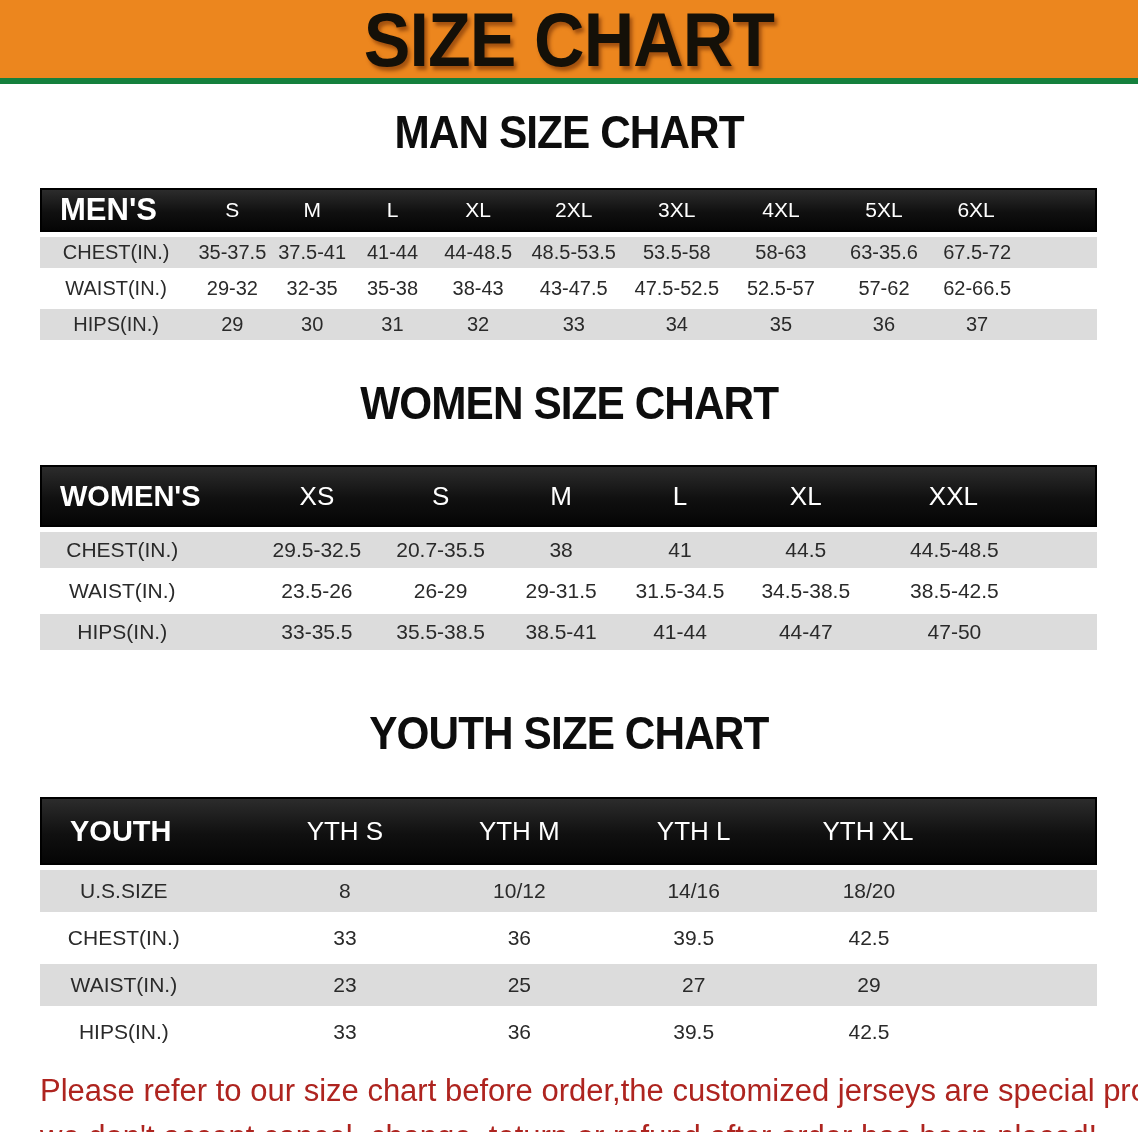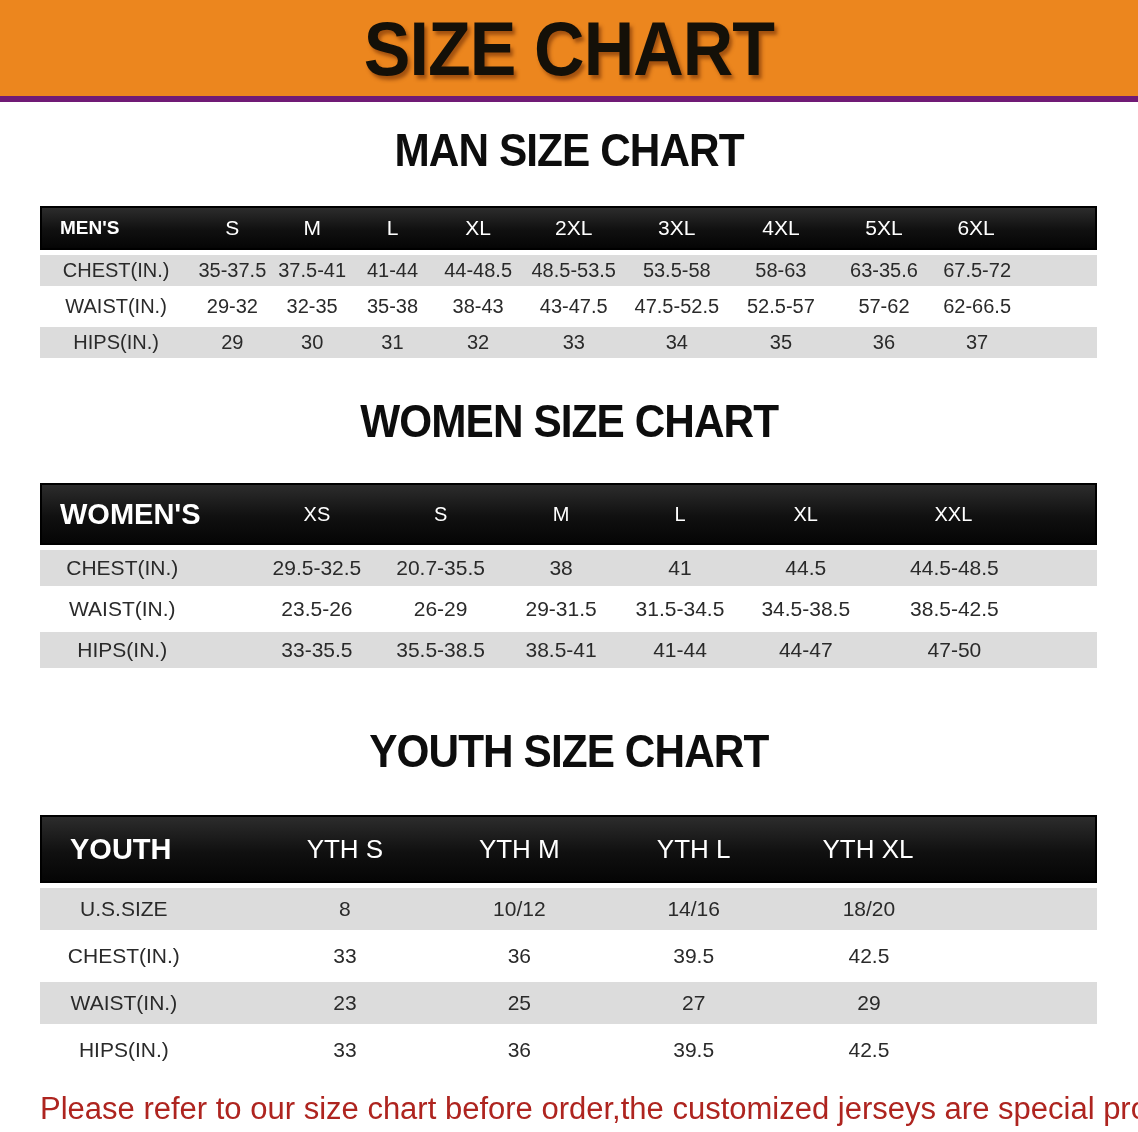--- a/index.html
+++ b/index.html
@@ -6,23 +6,23 @@
   html,body { width:1138px; height:1132px; }
   body {
     font-family:"Liberation Sans", sans-serif;
     background:#ffffff;
     color:#1c1c1c;
     overflow:hidden;
   }
 
   
   .banner {
-    height:102px;
+    height:84px;
     background:#ec861e;
-    border-bottom:6px solid #701a75;
+    border-bottom:6px solid #15803d;
     display:flex; align-items:center; justify-content:center;
   }
   .banner .banner-title {
     display:inline-block;
     font-size:76px; font-weight:bold; color:#141008;
     letter-spacing:-1px;
     transform:scaleX(0.92);
     text-shadow:3px 4px 4px rgba(90,30,0,0.5);
     white-space:nowrap;
   }
@@ -69,26 +69,26 @@
 
   td {
     text-align:center; vertical-align:middle;
     color:#2a2a2a;
     white-space:nowrap; overflow:hidden;
   }
   tr.gray td { background:#dcdcdc; }
 
   
   .t-men thead th { height:44px; font-size:21px; }
-  .t-men thead th:first-child { font-size:19px; }
+  .t-men thead th:first-child { font-size:31px; }
   .t-men td { height:31px; font-size:20px; }
   .t-men th:last-child, .t-men td:last-child { padding-right:78px; }
 
   
-  .t-women thead th { height:62px; font-size:20px; }
+  .t-women thead th { height:62px; font-size:26px; }
   .t-women thead th:first-child { font-size:29px; }
   .t-women td { height:36px; font-size:21px; }
   .t-women th:last-child, .t-women td:last-child { padding-right:60px;margin-top:20px; }
   .t-women td:first-child { padding-right:50px; }
 
   
   .t-youth thead th { height:68px; font-size:26px; }
   .t-youth thead th:first-child { font-size:29px;padding-left:28px; }
   .t-youth td { height:42px; font-size:21px;margin-top:33px; }
   .t-youth th:last-child, .t-youth td:last-child { padding-right:140px; }

